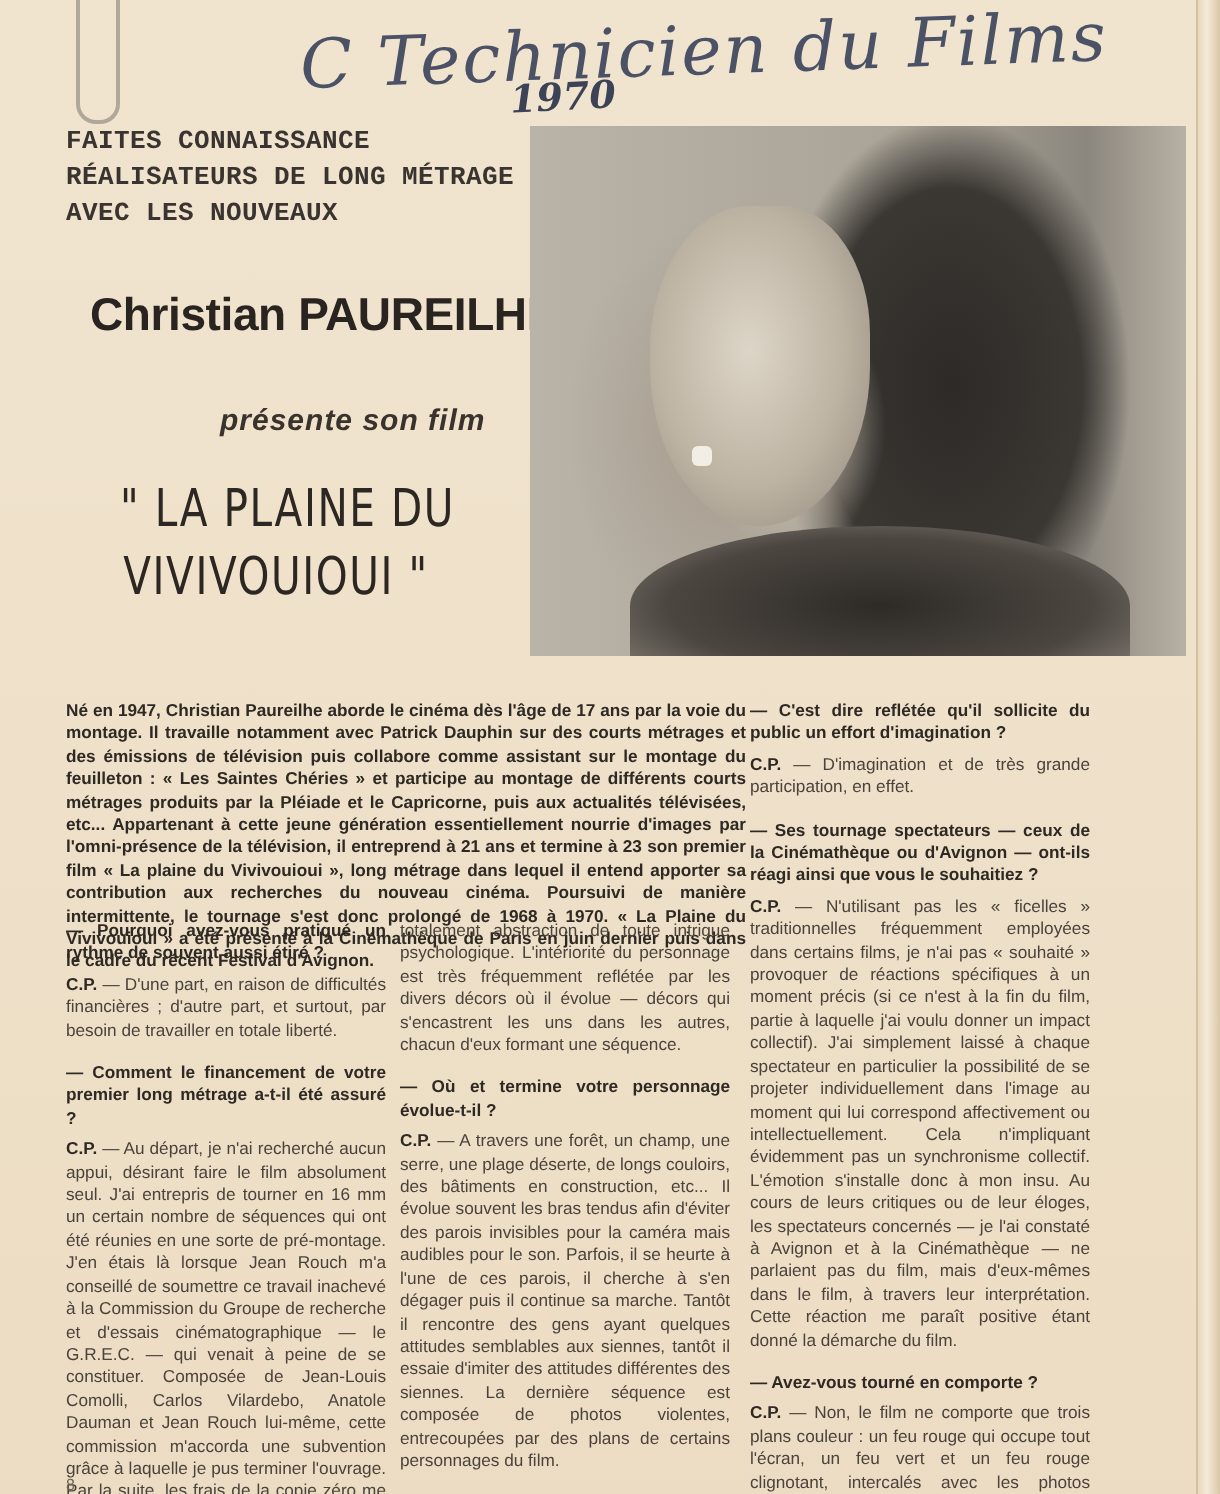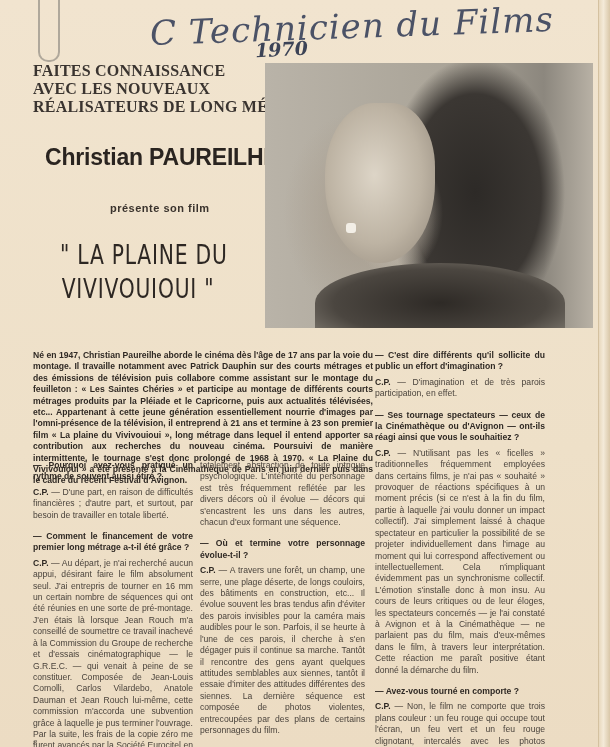--- a/index.html
+++ b/index.html
@@ -31,33 +31,33 @@
     transform: rotate(-2deg);
   }
   .handwriting-year {
     position: absolute; left: 255px; top: 38px;
     font-family: "DejaVu Serif", serif; font-style: italic;
     font-size: 19px; color: #3c4356; font-weight: bold;
     transform: rotate(-3deg);
   }
   .kicker {
     position: absolute; left: 33px; top: 62px;
-    font-family: Liberation Serif, serif; font-weight: bold;
-    font-size: 16px; line-height: 18px; color: #3a3430;
+    font-family: Liberation Mono, monospace; font-weight: bold;
+    font-size: 13px; line-height: 18px; color: #3a3430;
     text-transform: uppercase; letter-spacing: .2px;
   }
   .name {
     position: absolute; left: 33px; top: 144px;
     font-size: 23px; font-weight: bold; color: #2a2420;
     letter-spacing: -.2px;
     margin-left: 12px;
   }
   .presents {
     position: absolute; left: 110px; top: 202px;
-    font-size: 11px; font-weight: bold; color: #3a332d;
+    font-size: 15px; font-style: italic; font-weight: bold; color: #3a332d;
     letter-spacing: .5px;
     text-align: center;
   }
   .film-title {
     position: absolute; left: 60px; top: 238px; width: 200px;
     font-family: "DejaVu Sans", sans-serif; font-size: 26px;
     line-height: 34px; color: #2d2723; text-align: center;
     transform: scaleX(.78); transform-origin: left top;
     letter-spacing: 1px;
   }
@@ -109,22 +109,22 @@
 <body>
 
 <div class="page">
   <div class="clip"></div>
 
   <div class="handwriting">C Technicien du Films</div>
   <div class="handwriting-year">1970</div>
 
   <div class="kicker">
     <div>FAITES CONNAISSANCE</div>
+    <div>RÉALISATEURS DE LONG MÉTRAGE</div>
     <div>AVEC LES NOUVEAUX</div>
-    <div>RÉALISATEURS DE LONG MÉTRAGE</div>
   </div>
 
   <div class="name">Christian PAUREILHE</div>
   <div class="presents">présente son film</div>
 
   <div class="film-title">
     <span>" LA PLAINE DU</span>
     <span>VIVIVOUIOUI "</span>
   </div>
 
@@ -132,36 +132,36 @@
     <div class="shoulder"></div>
     <div class="face"></div>
     <div class="cig"></div>
   </div>
 
   <p class="intro">Né en 1947, Christian Paureilhe aborde le cinéma dès l'âge de 17 ans par la voie du montage. Il travaille notamment avec Patrick Dauphin sur des courts métrages et des émissions de télévision puis collabore comme assistant sur le montage du feuilleton : « Les Saintes Chéries » et participe au montage de différents courts métrages produits par la Pléiade et le Capricorne, puis aux actualités télévisées, etc... Appartenant à cette jeune génération essentiellement nourrie d'images par l'omni-présence de la télévision, il entreprend à 21 ans et termine à 23 son premier film « La plaine du Vivivouioui », long métrage dans lequel il entend apporter sa contribution aux recherches du nouveau cinéma. Poursuivi de manière intermittente, le tournage s'est donc prolongé de 1968 à 1970. « La Plaine du Vivivouioui » a été présenté à la Cinémathèque de Paris en juin dernier puis dans le cadre du récent Festival d'Avignon.</p>
 
   <div class="col col1">
     <div class="q">— Pourquoi avez-vous pratiqué un rythme de souvent aussi étiré ?</div>
     <div class="a"><b>C.P.</b><span> — D'une part, en raison de difficultés financières ; d'autre part, et surtout, par besoin de travailler en totale liberté.</span></div>
-    <div class="q">— Comment le financement de votre premier long métrage a-t-il été grâce ?</div>
+    <div class="q">— Comment le financement de votre premier long métrage a-t-il été assuré ?</div>
     <div class="a"><b>C.P.</b><span> — Au départ, je n'ai recherché aucun appui, désirant faire le film absolument seul. J'ai entrepris de tourner en 16 mm un certain nombre de séquences qui ont été réunies en une sorte de pré-montage. J'en étais là lorsque Jean Rouch m'a conseillé de soumettre ce travail inachevé à la Commission du Groupe de recherche et d'essais cinématographique — le G.R.E.C. — qui venait à peine de se constituer. Composée de Jean-Louis Comolli, Carlos Vilardebo, Anatole Dauman et Jean Rouch lui-même, cette commission m'accorda une subvention grâce à laquelle je pus terminer l'ouvrage. Par la suite, les frais de la copie zéro me furent avancés par la Société Eurocitel en la personne de Georges Pansu.</span></div>
 
   </div>
 
   <div class="col col2">
     <div class="a"><span>totalement abstraction de toute intrigue psychologique. L'intériorité du personnage est très fréquemment reflétée par les divers décors où il évolue — décors qui s'encastrent les uns dans les autres, chacun d'eux formant une séquence.</span></div>
     <div class="q">— Où et termine votre personnage évolue-t-il ?</div>
     <div class="a"><b>C.P.</b><span> — A travers une forêt, un champ, une serre, une plage déserte, de longs couloirs, des bâtiments en construction, etc... Il évolue souvent les bras tendus afin d'éviter des parois invisibles pour la caméra mais audibles pour le son. Parfois, il se heurte à l'une de ces parois, il cherche à s'en dégager puis il continue sa marche. Tantôt il rencontre des gens ayant quelques attitudes semblables aux siennes, tantôt il essaie d'imiter des attitudes différentes des siennes. La dernière séquence est composée de photos violentes, entrecoupées par des plans de certains personnages du film.</span></div>
     <div class="q">— Qu'avez-vous cherché à exprimer au travers de cette longue marche ?</div>
 
   </div>
 
   <div class="col col3">
-    <div class="q">— C'est dire différents qu'il sollicite du public un effort d'imagination ?</div>
-    <div class="a"><b>C.P.</b><span> — D'imagination et de très parois participation, en effet.</span></div>
+    <div class="q">— C'est dire reflétée qu'il sollicite du public un effort d'imagination ?</div>
+    <div class="a"><b>C.P.</b><span> — D'imagination et de très grande participation, en effet.</span></div>
     <div class="q">— Ses tournage spectateurs — ceux de la Cinémathèque ou d'Avignon — ont-ils réagi ainsi que vous le souhaitiez ?</div>
     <div class="a"><b>C.P.</b><span> — N'utilisant pas les « ficelles » traditionnelles fréquemment employées dans certains films, je n'ai pas « souhaité » provoquer de réactions spécifiques à un moment précis (si ce n'est à la fin du film, partie à laquelle j'ai voulu donner un impact collectif). J'ai simplement laissé à chaque spectateur en particulier la possibilité de se projeter individuellement dans l'image au moment qui lui correspond affectivement ou intellectuellement. Cela n'impliquant évidemment pas un synchronisme collectif. L'émotion s'installe donc à mon insu. Au cours de leurs critiques ou de leur éloges, les spectateurs concernés — je l'ai constaté à Avignon et à la Cinémathèque — ne parlaient pas du film, mais d'eux-mêmes dans le film, à travers leur interprétation. Cette réaction me paraît positive étant donné la démarche du film.</span></div>
     <div class="q">— Avez-vous tourné en comporte ?</div>
     <div class="a"><b>C.P.</b><span> — Non, le film ne comporte que trois plans couleur : un feu rouge qui occupe tout l'écran, un feu vert et un feu rouge clignotant, intercalés avec les photos violentes.</span></div>
 
   </div>
 
   <div class="pagenum">8</div>
 </div>
 <div class="edge"></div>

